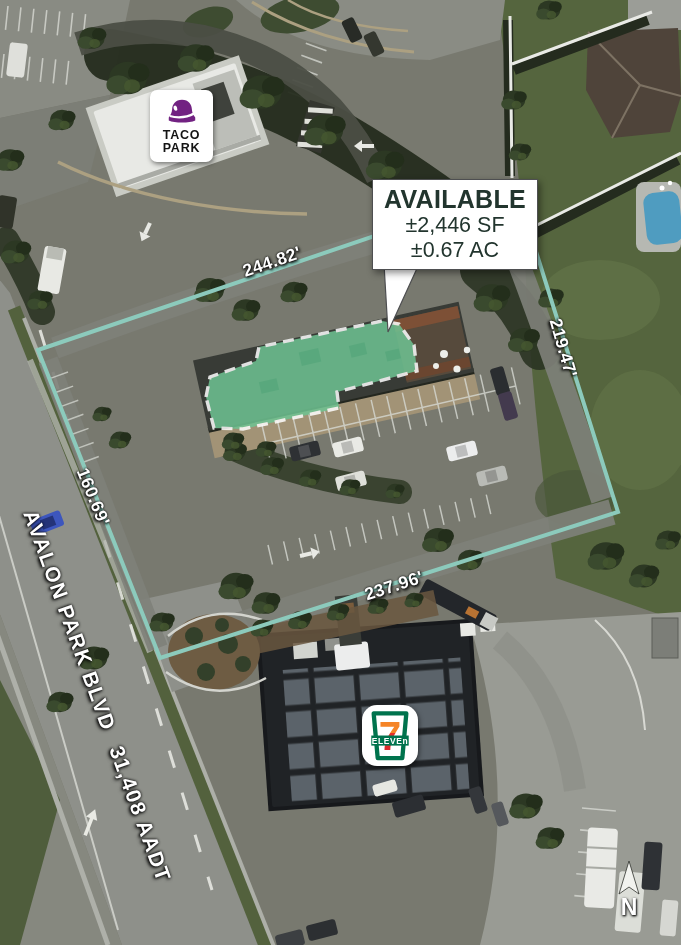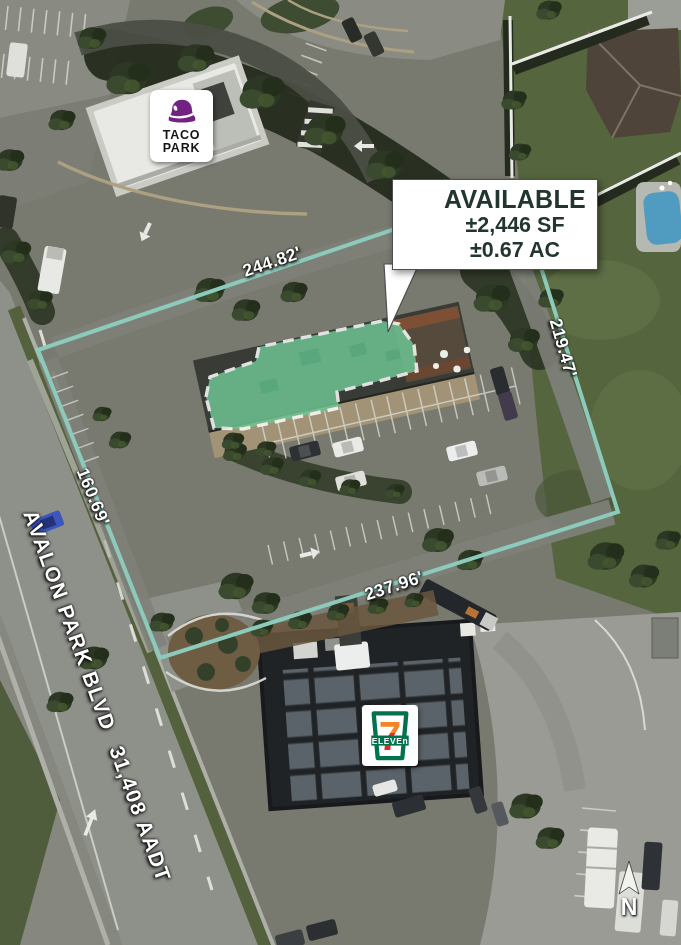--- a/index.html
+++ b/index.html
@@ -9,33 +9,33 @@
 
   
   .dim{position:absolute;color:#fff;font-weight:bold;font-size:17.5px;letter-spacing:.4px;
        white-space:nowrap;transform:translate(-50%,-50%) rotate(var(--rot,0deg));
        text-shadow:0 1px 3px rgba(0,0,0,.95),0 0 2px rgba(0,0,0,.9),1px 2px 3px rgba(0,0,0,.7);}
   .road-label{position:absolute;display:flex;gap:18px;color:#fff;font-weight:bold;font-size:21px;
        letter-spacing:1.4px;white-space:nowrap;transform:translate(-50%,-50%) rotate(var(--rot,0deg));
        text-shadow:0 1px 3px rgba(0,0,0,.95),0 0 3px rgba(0,0,0,.85),1px 2px 4px rgba(0,0,0,.7);}
 
   
-  .callout{position:absolute;left:392px;top:179px;width:164px;height:89px;background:#fff;
+  .callout{position:absolute;left:372px;top:179px;width:164px;height:89px;background:#fff;
        border:1.6px solid #4e4f51;box-shadow:2px 3px 7px rgba(0,0,0,.45);
-       display:flex;flex-direction:column;justify-content:center;align-items:center;padding-left:40px;}
+       display:flex;flex-direction:column;justify-content:center;align-items:center;}
   .callout-line1{font-size:25px;font-weight:bold;color:#22352e;line-height:1.08;letter-spacing:.3px;}
-  .callout-line2{font-size:21.5px;font-weight:bold;color:#22352e;line-height:1.18;}
+  .callout-line2{font-size:21.5px;font-weight:normal;color:#22352e;line-height:1.18;}
 
   
   .sign{position:absolute;background:#fff;box-shadow:1px 2px 5px rgba(0,0,0,.5);
         display:flex;flex-direction:column;align-items:center;justify-content:center;}
   .sign-tb{left:150px;top:90px;width:63px;height:72px;border-radius:7px;}
   .tb-text{display:flex;flex-direction:column;align-items:center;line-height:1.0;margin-top:1px;}
   .tb-text span{font-size:12.5px;font-weight:bold;color:#141414;letter-spacing:.8px;}
-  .sign-se{left:362px;top:705px;width:56px;height:61px;border-radius:4px;}
+  .sign-se{left:362px;top:705px;width:56px;height:61px;border-radius:15px;}
   .se-eleven{font-weight:bold;letter-spacing:.6px;}
 
   
   .north{position:absolute;left:607px;top:860px;width:44px;display:flex;flex-direction:column;align-items:center;}
   .north-n{color:#fff;font-weight:bold;font-size:23px;line-height:1;margin-top:-2px;
            text-shadow:0 1px 3px rgba(0,0,0,.9),1px 1px 2px rgba(0,0,0,.8);}
 </style>
 </head>
 <body>
 

